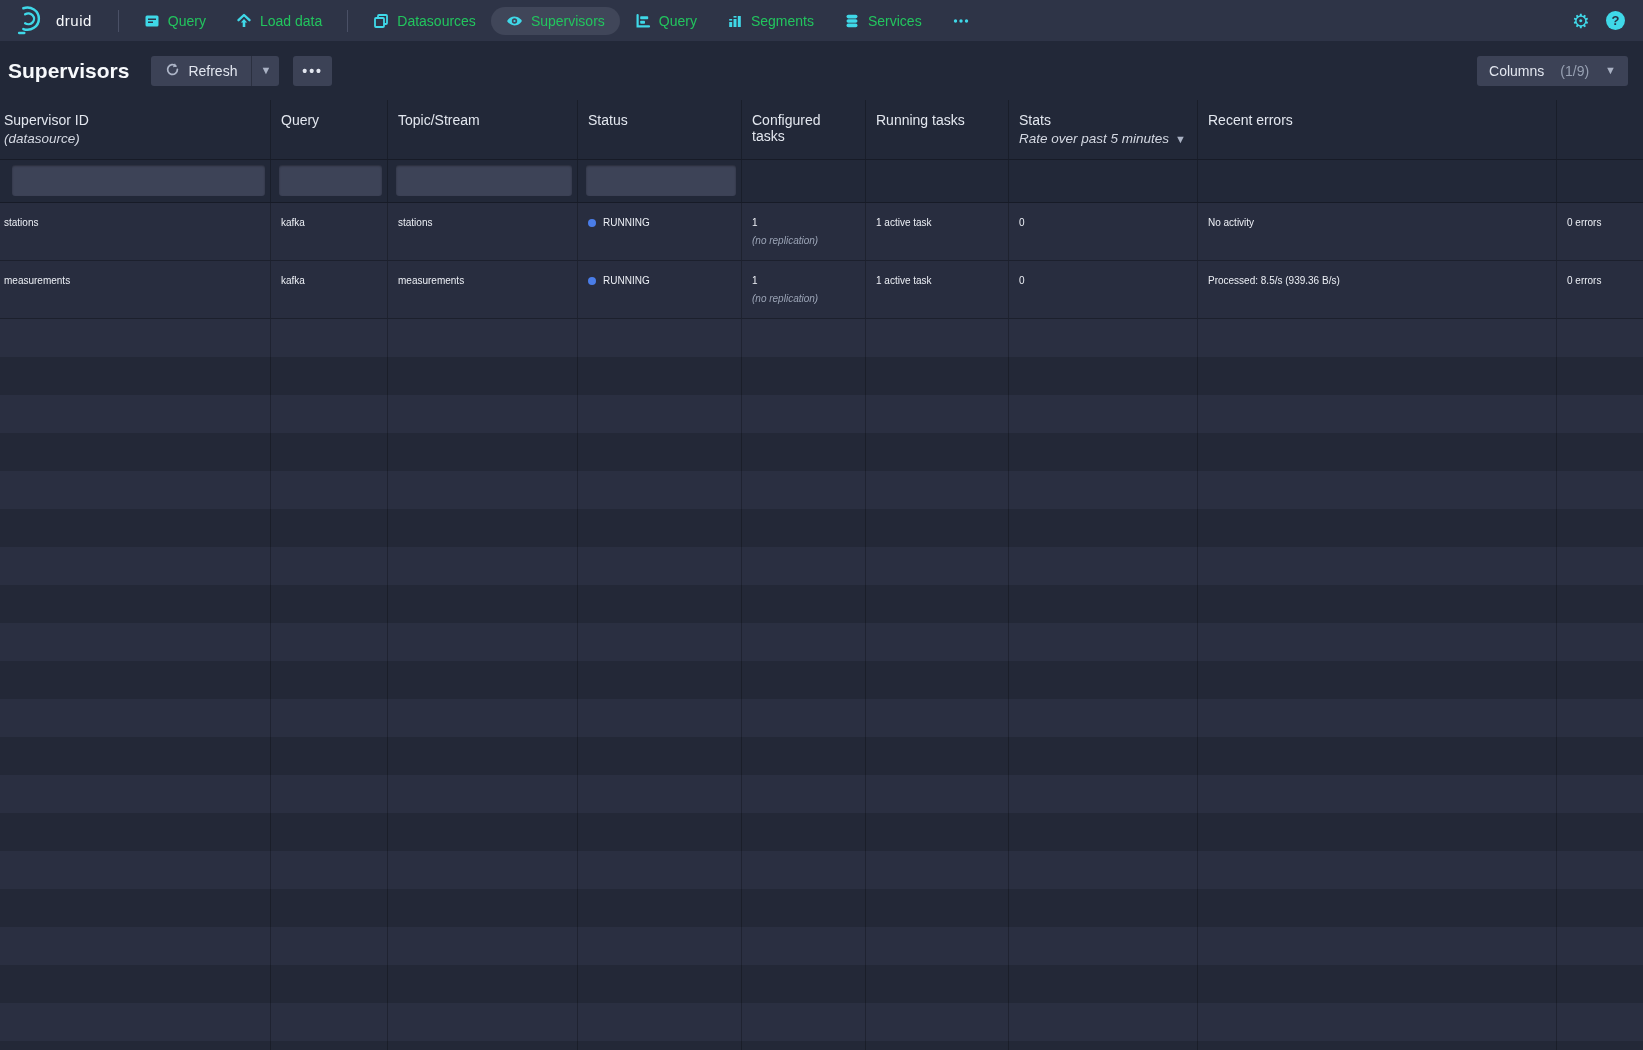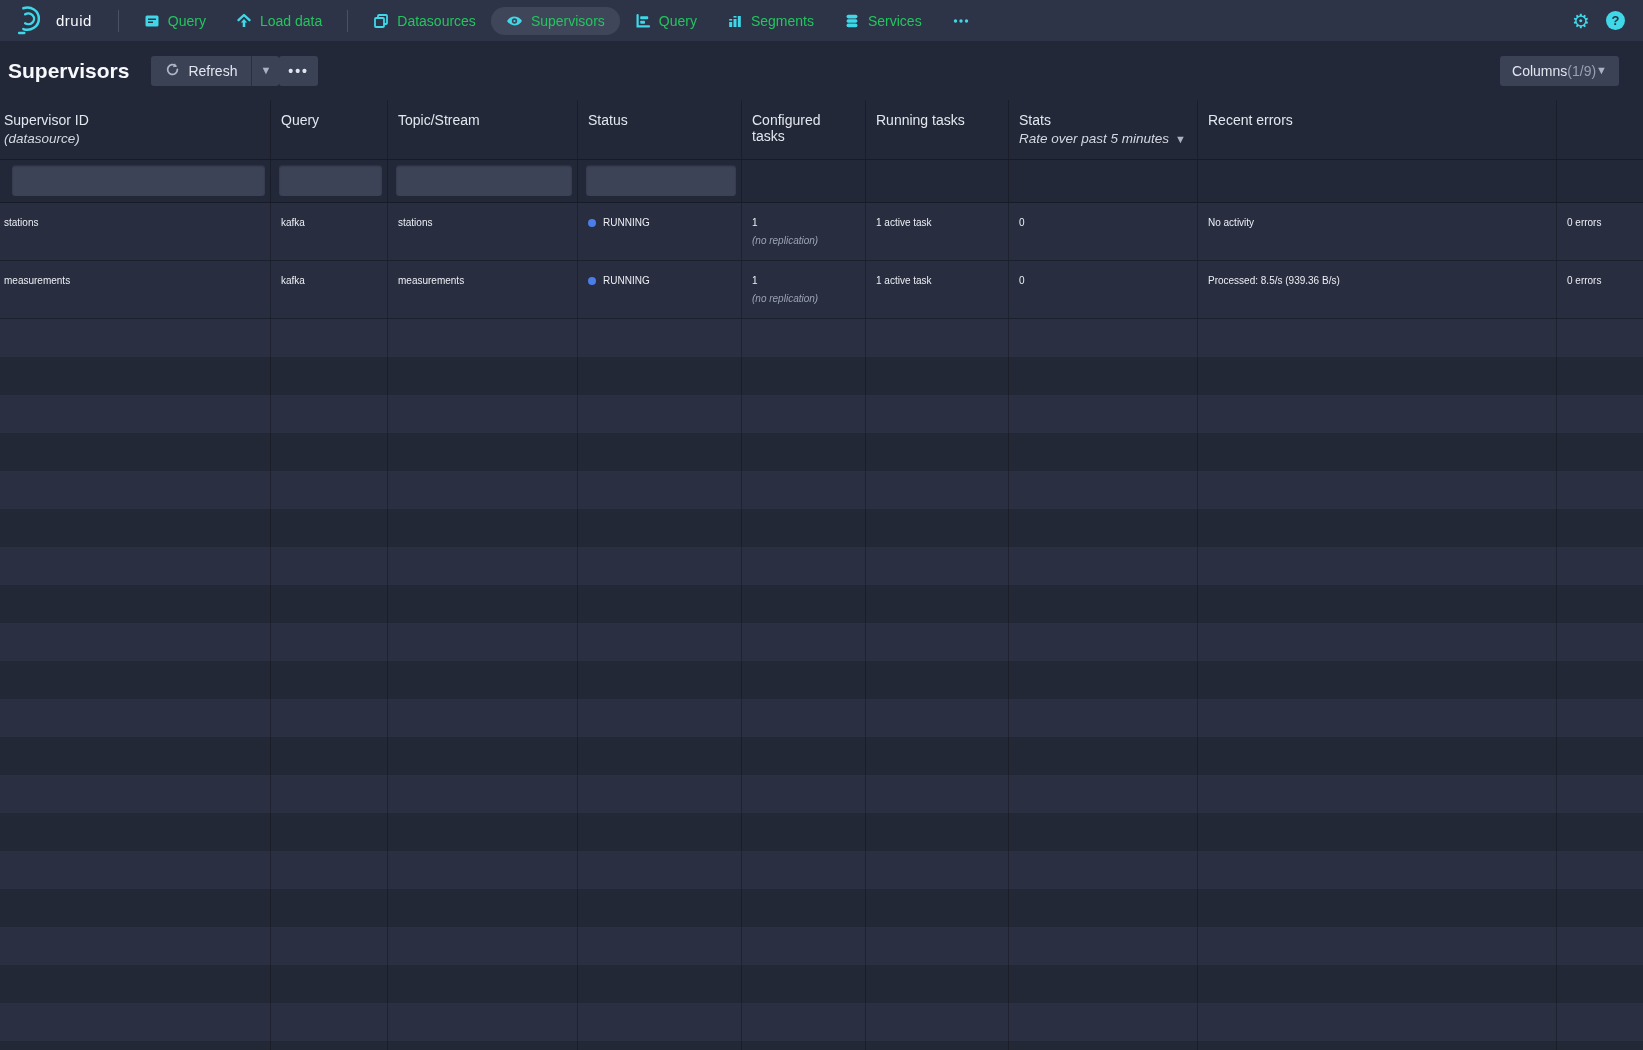--- a/index.html
+++ b/index.html
@@ -47,27 +47,27 @@
     color:#273044;font-weight:700;font-size:13px;display:flex;align-items:center;justify-content:center;cursor:pointer;
   }
   
   .titlebar{height:59px;display:flex;align-items:center;padding:0 8px;}
   .page-title{font-size:21px;font-weight:700;color:#f7f9fc;margin-right:22px;}
   .btn{
     background:var(--btn-bg);border:none;border-radius:3px;height:30px;
     color:#e2e6ef;font-size:14px;display:inline-flex;align-items:center;
     padding:0 12px;cursor:pointer;font-family:inherit;
   }
-  .split{display:inline-flex;border-radius:3px;overflow:hidden;}
+  .split{display:inline-flex;border-radius:3px;overflow:hidden;margin-right:14px;}
   .split .btn{border-radius:0;}
   .split .btn.main{gap:8px;padding:0 14px;}
   .split .btn.caret-part{padding:0 8px;border-left:1px solid #2b3040;}
   .caret{font-size:11px;color:#aab2c4;line-height:1;}
   .more-btn{letter-spacing:2px;font-weight:700;padding:0 9px;}
-  .columns-btn{margin-left:auto;margin-right:16px;gap:0;}
+  .columns-btn{margin-left:auto;margin-right:7px;gap:16px;}
   .columns-count{color:#97a0b2;}
   
   .table{width:1730px;}
   .trow{display:grid;grid-template-columns:var(--cols);}
   .cell{border-right:1px solid var(--cell-border);padding:10px 10px;overflow:hidden;}
   .cell.first{padding-left:4px;}
   .thead{height:60px;border-bottom:1px solid rgba(0,0,0,0.3);}
   .thead .cell{padding-top:12px;font-size:14px;color:#e3e7ef;cursor:pointer;}
   .sub{font-style:italic;font-size:13.5px;color:#d4d8e2;margin-top:3px;white-space:nowrap;}
   .sub .caret{margin-left:6px;font-style:normal;}

